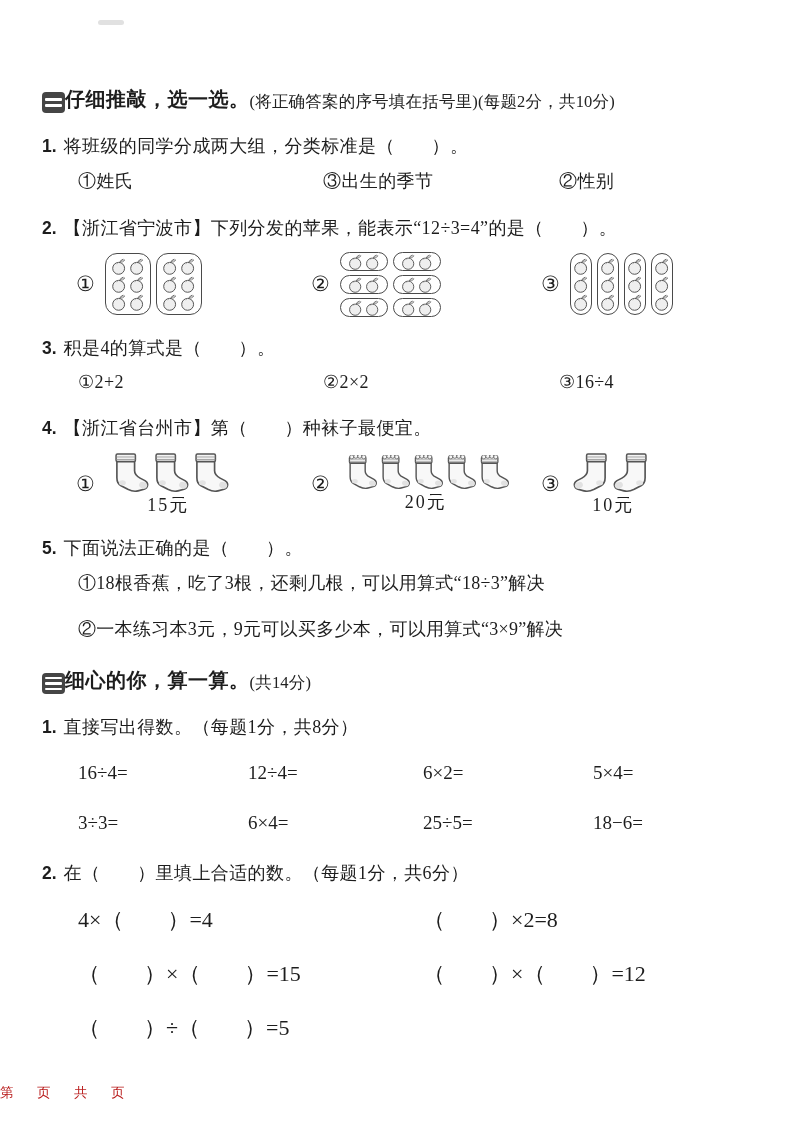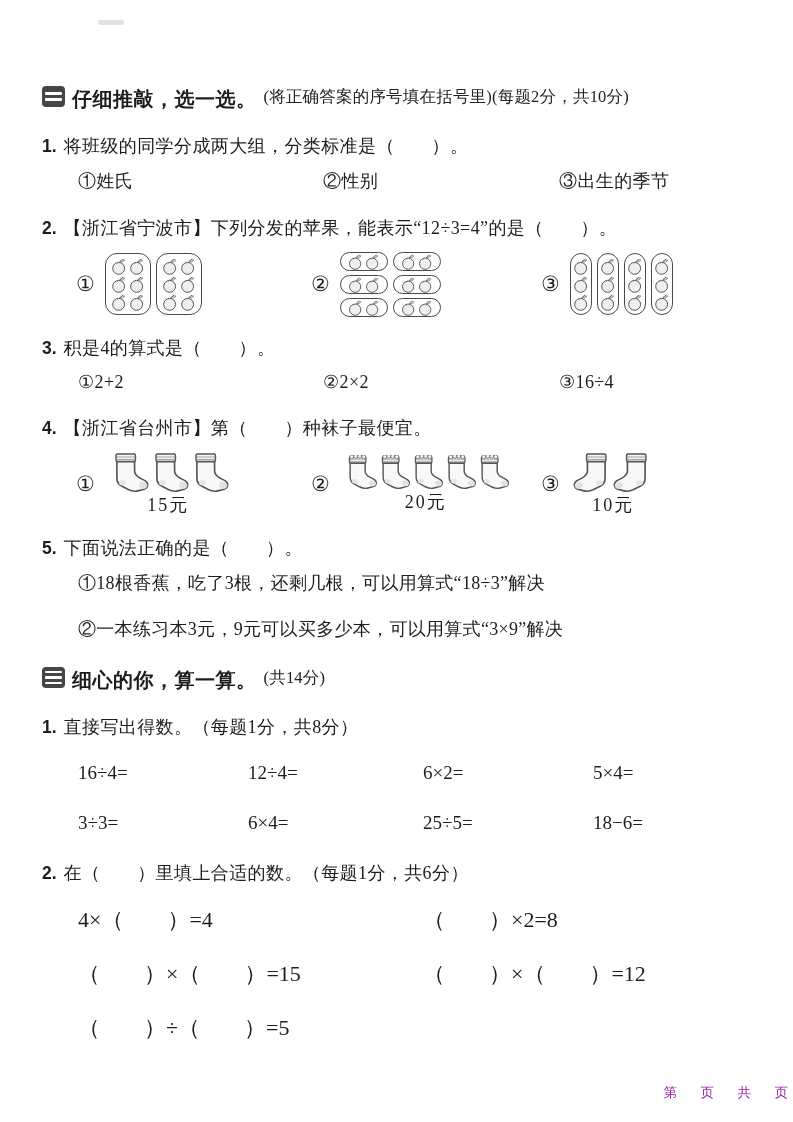--- a/index.html
+++ b/index.html
@@ -10,21 +10,21 @@
     background:#fff;
     box-sizing:border-box;
     padding:86px 42px 0 42px;
     font-family:"Liberation Serif","DejaVu Serif",serif;
     color:#1d1d1d;
     overflow:hidden;
   }
   .artifact{position:absolute;left:98px;top:20px;width:26px;height:5px;background:#c9c9c9;border-radius:3px;opacity:.55;}
 
   
-  .sec-header{display:flex;align-items:flex-start;gap:7px;margin-bottom:20px;}
+  .sec-header{display:flex;align-items:flex-end;gap:0;margin-bottom:20px;}
   .sec-icon{display:inline-flex;flex-direction:column;justify-content:center;gap:3px;
     width:17px;height:17px;background:#454545;border-radius:4px;padding:2px 3px;flex:0 0 auto;}
   .sec-icon i{display:block;height:2.6px;background:#fff;border-radius:1px;}
   .sec-title{font-family:"Liberation Sans","DejaVu Sans",sans-serif;font-weight:bold;font-size:20px;letter-spacing:.5px;}
   .sec-sub{font-size:16.5px;color:#222;letter-spacing:.2px;}
 
   
   .q{margin:0 0 14px 0;}
   .q-line{display:flex;align-items:baseline;font-size:18px;line-height:1.45;margin-bottom:10px;}
   .q-num{font-family:"Liberation Sans","DejaVu Sans",sans-serif;font-weight:bold;font-size:17.5px;margin-right:7px;flex:0 0 auto;}
@@ -50,21 +50,21 @@
   .sock-strip{display:flex;align-items:flex-end;}
   .sock-strip svg{margin-left:-7px;}
   .sock-strip svg:first-child{margin-left:0;}
   .sock-price{align-self:center;font-size:18px;letter-spacing:2px;}
   .sock-fig{display:flex;align-items:center;gap:10px;}
 
   
   .calc-grid{display:grid;grid-template-columns:170px 175px 170px auto;padding-left:36px;font-size:19px;row-gap:28px;margin:22px 0 26px 0;}
   .fill-grid{display:grid;grid-template-columns:345px auto;padding-left:36px;font-size:22px;row-gap:24px;margin:18px 0 0 0;}
 
-  .footer{position:absolute;left:0;right:0;bottom:20px;text-align:right;font-size:13.5px;letter-spacing:5px;color:#a21caf;padding-left:44px;}
+  .footer{position:absolute;left:0;right:0;bottom:20px;text-align:left;font-size:13.5px;letter-spacing:5px;color:#b91c1c;}
 </style>
 </head>
 <body>
 
 <div class="page">
   <div class="artifact"></div>
 
   <div class="sec-header">
     <span class="sec-icon">
         <i></i>
@@ -74,22 +74,22 @@
     <span class="sec-sub">(将正确答案的序号填在括号里)(每题2分，共10分)</span>
   </div>
 
   <div class="q">
     <div class="q-line">
       <span class="q-num">1.</span>
       <span class="q-text">将班级的同学分成两大组，分类标准是（　　）。</span>
     </div>
     <div class="opt-row3">
       <span>①姓氏</span>
+      <span>③出生的季节</span>
       <span>②性别</span>
-      <span>③出生的季节</span>
     </div>
   </div>
 
   <div class="q">
     <div class="q-line">
       <span class="q-num">2.</span>
       <span class="q-text">【浙江省宁波市】下列分发的苹果，能表示“12÷3=4”的是（　　）。</span>
     </div>
     <div class="fig-row">
       <div class="fig-group">

